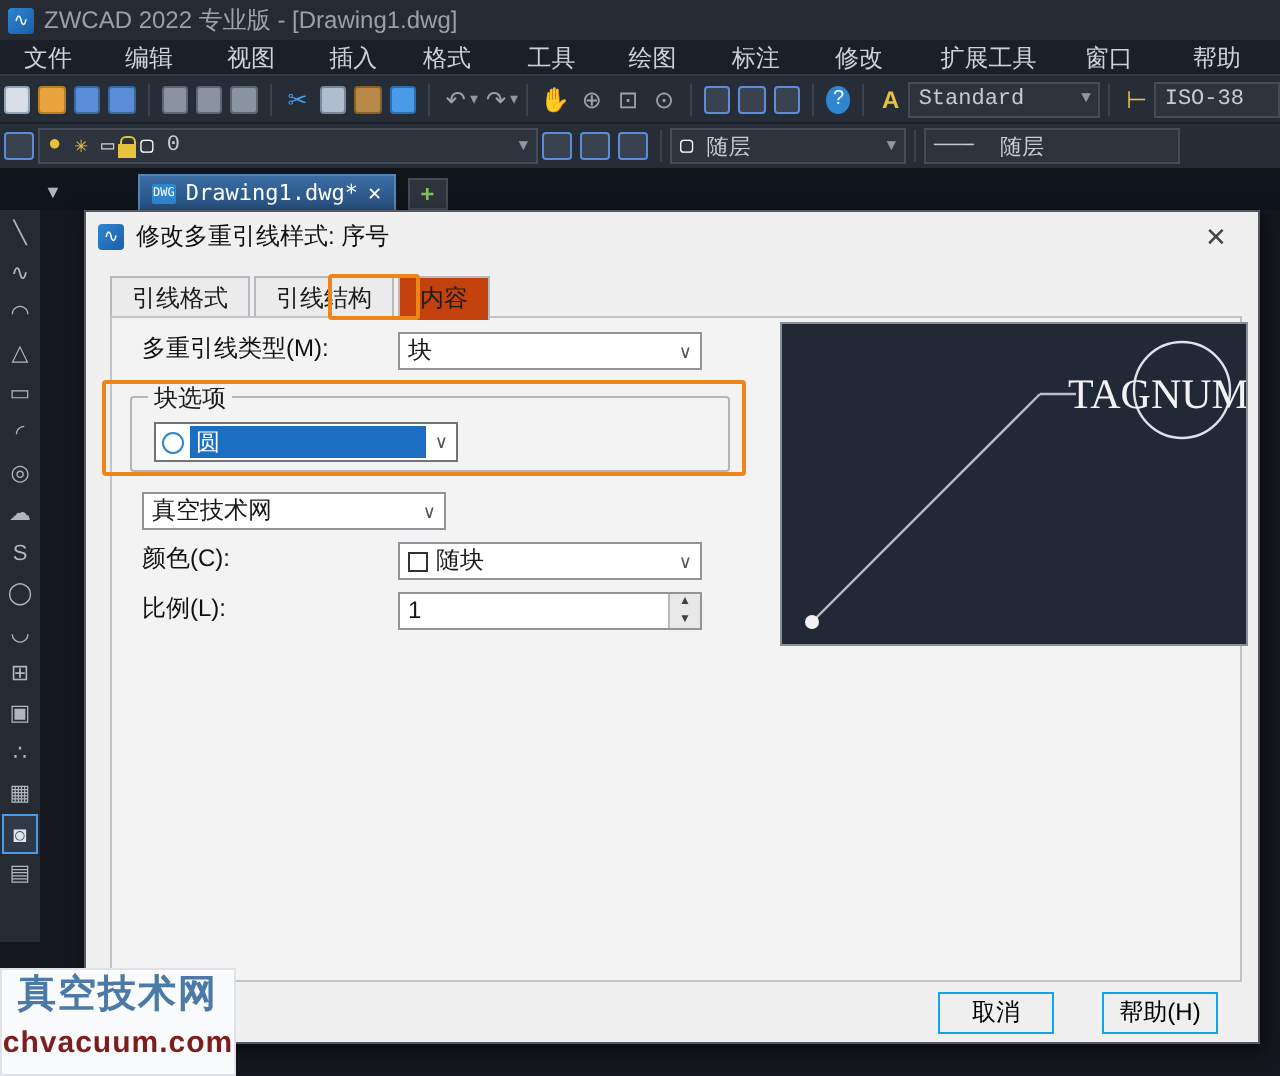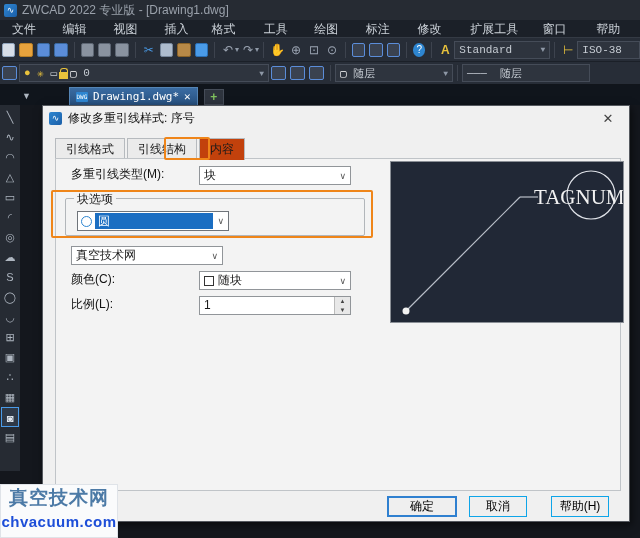--- a/index.html
+++ b/index.html
@@ -73,21 +73,21 @@
 
   .preview { position:absolute; left:347px; top:55px; width:234px; height:162px; background:#212836; border:1px solid #8a8f96; overflow:hidden; }
 
   .dlg-btn { position:absolute; height:21px; background:#efefef; border:1px solid #0ea5e9; font-size:12px; text-align:center; line-height:19px; font-family:"Liberation Sans",sans-serif; }
   .dlg-btn.ok { left:344px; top:390px; width:70px; border:2px solid #2f80d0; line-height:17px; }
   .dlg-btn.cancel { left:426px; top:390px; width:58px; }
   .dlg-btn.help { left:508px; top:390px; width:58px; }
 
   .watermark { left:0; top:484px; width:118px; height:54px; background:#fafbfc; z-index:9; text-align:center; border:1px solid #dfe3e8; }
   .wm1 { font-family:"Liberation Serif",serif; font-weight:bold; font-size:19px; color:#4c7aa6; letter-spacing:1px; line-height:26px; }
-  .wm2 { font-weight:bold; font-size:15px; color:#1d4ed8; line-height:22px; letter-spacing:.5px; }
+  .wm2 { font-weight:bold; font-size:15px; color:#7f1d1d; line-height:22px; letter-spacing:.5px; }
 </style>
 </head>
 <body>
 
 <div class="abs titlebar">
   <span class="applogo">∿</span>
   <span>ZWCAD 2022 专业版 - [Drawing1.dwg]</span>
 </div>
 
 <div class="abs menubar">
@@ -273,21 +273,20 @@
   <div class="preview">
     <svg width="234" height="162" viewBox="0 0 234 162">
       <line x1="15" y1="149" x2="129" y2="35" stroke="#b9bfc9" stroke-width="1.2"></line>
       <line x1="129" y1="35" x2="147" y2="35" stroke="#b9bfc9" stroke-width="1.2"></line>
       <circle cx="15" cy="149" r="3.5" fill="#f2f2f2"></circle>
       <circle cx="200" cy="33" r="24" fill="none" stroke="#dfe2e8" stroke-width="1.2"></circle>
       <text x="143" y="42" fill="#f2f2f2" font-size="21" font-family="Liberation Serif, serif">TAGNUMBER</text>
     </svg>
   </div>
 
-  <button class="dlg-btn ok">确定</button>
   <button class="dlg-btn cancel">取消</button>
   <button class="dlg-btn help">帮助(H)</button>
 </div>
 
 <div class="abs watermark">
   <div class="wm1">真空技术网</div>
   <div class="wm2">chvacuum.com</div>
 </div>
 
 </body></html>

